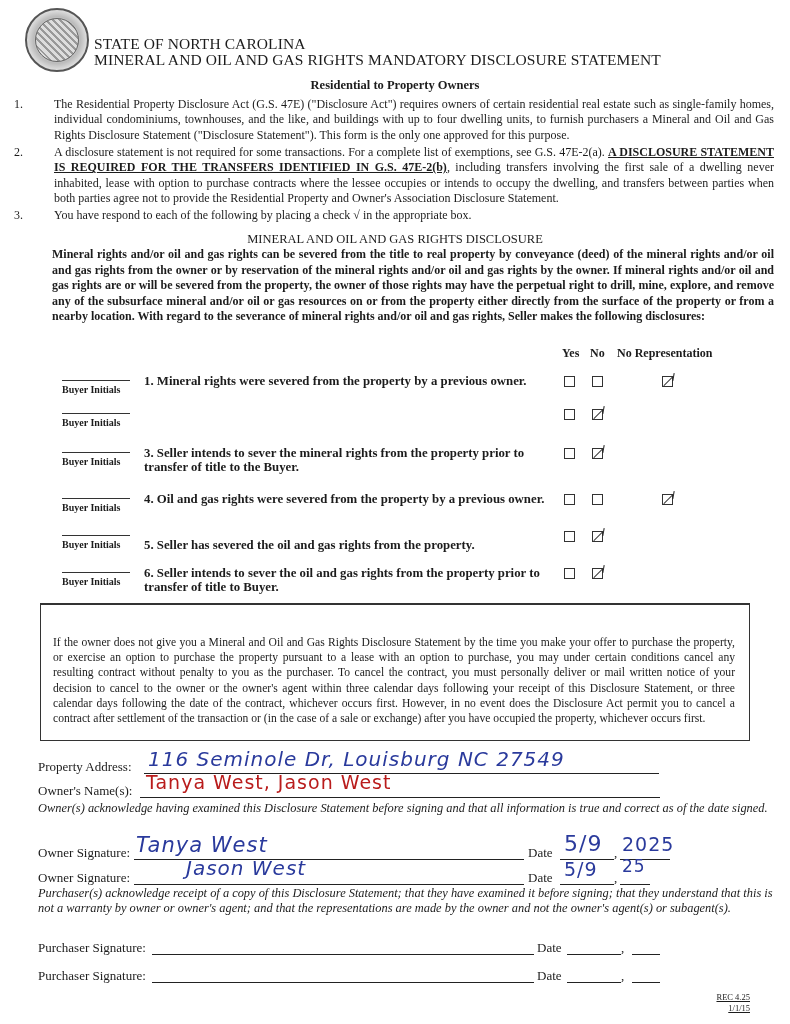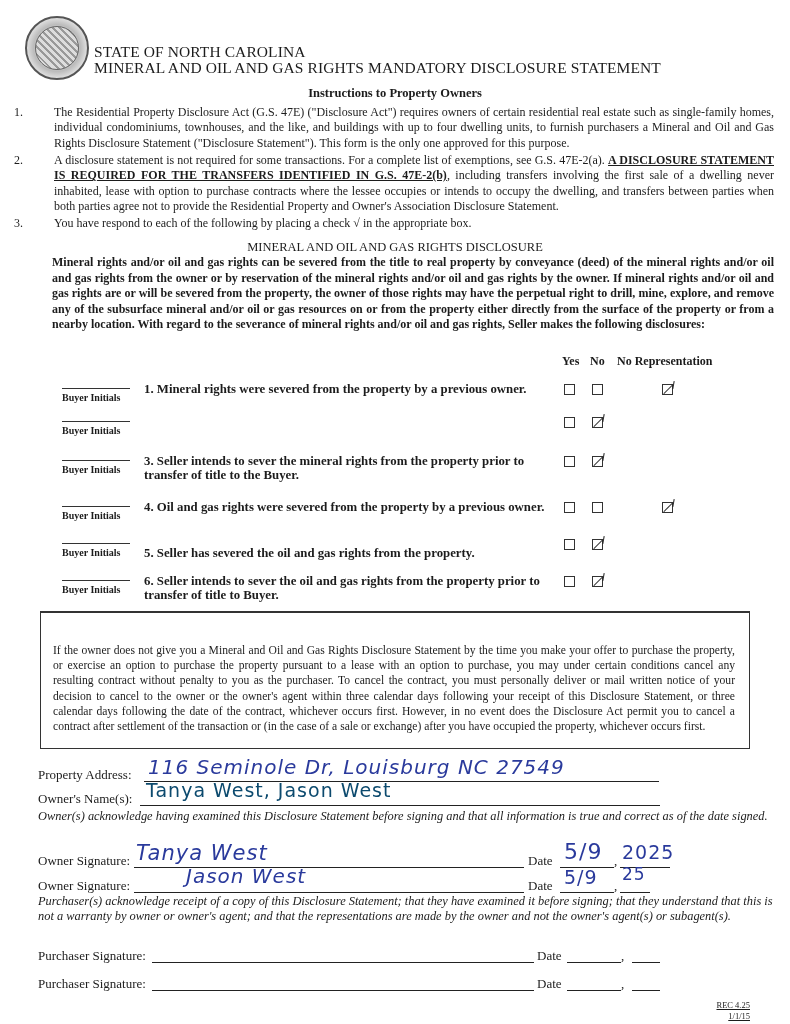--- a/index.html
+++ b/index.html
@@ -1,18 +1,18 @@
 <!DOCTYPE html>
 <html><head>
 <meta charset="utf-8">
 <style>
   html, body { margin: 0; padding: 0; background: #ffffff; }
   body { width: 790px; height: 1024px; position: relative; overflow: hidden;
          font-family: "Liberation Serif", "DejaVu Serif", serif; color: #1c1c1c; }
-  .abs { position: absolute; margin-top: 8px; }
+  .abs { position: absolute; }
 
   
   .seal { left: 25px; top: 8px; width: 64px; height: 64px; border-radius: 50%;
           border: 2px solid #555; box-sizing: border-box; background: radial-gradient(circle, #eee 30%, #bbb 55%, #ddd 70%, #fff 72%); }
   .seal-inner { position: absolute; left: 8px; top: 8px; width: 44px; height: 44px; border-radius: 50%; border: 1.5px solid #666; box-sizing: border-box;
                 background: repeating-linear-gradient(45deg,#999 0 2px,#ddd 2px 5px); }
   .h-state { left: 94px; top: 35px; font-size: 15.5px; letter-spacing: 0.1px; }
   .h-title { left: 94px; top: 51px; font-size: 15.5px; letter-spacing: 0.1px; }
   .instr-title { left: 0; width: 790px; top: 78px; text-align: center; font-size: 12.5px; font-weight: bold; }
 
@@ -36,33 +36,33 @@
 
   
   .note-box { left: 40px; top: 603px; width: 710px; height: 138px; border: 1.4px solid #333; box-sizing: border-box; border-top-width: 2px; }
   .note-title { position: absolute; left: 0; width: 100%; top: 6px; text-align: center; font-size: 15px; font-weight: bold; }
   .note-body { position: absolute; left: 12px; right: 14px; top: 30px; font-size: 11.6px; line-height: 15.2px; text-align: justify; }
 
   
   .flabel { font-size: 13px; }
   .fline { border-bottom: 1.2px solid #222; height: 16px; }
   .hand { font-family: "DejaVu Sans", sans-serif; color: #2a3a9c; font-weight: normal; font-style: italic; letter-spacing: 1px; white-space: nowrap; }
-  .hand.black { color: #0c4a6e; }
+  .hand.black { color: #b91c1c; }
   .ital { font-style: italic; font-size: 12.4px; line-height: 14.5px; }
   .footer { right: 40px; font-size: 8.5px; text-align: right; line-height: 11px; }
 </style>
 </head>
 <body>
 
 <div class="abs seal">
     <div class="seal-inner"></div>
   </div>
 <div class="abs h-state">STATE OF NORTH CAROLINA</div>
 <div class="abs h-title">MINERAL AND OIL AND GAS RIGHTS MANDATORY DISCLOSURE STATEMENT</div>
-<div class="abs instr-title">Instructions to Property Owners</div>
+<div class="abs instr-title">Residential to Property Owners</div>
 
 <div class="abs numbered" style="top:97px;">
   <span class="num">1.</span>
   <div class="txt">The Residential Property Disclosure Act (G.S. 47E) ("Disclosure Act") requires owners of certain residential real estate such as single-family homes, individual condominiums, townhouses, and the like, and buildings with up to four dwelling units, to furnish purchasers a Mineral and Oil and Gas Rights Disclosure Statement ("Disclosure Statement"). This form is the only one approved for this purpose.</div>
 </div>
 <div class="abs numbered" style="top:145px;">
   <span class="num">2.</span>
   <div class="txt"><span>A disclosure statement is not required for some transactions. For a complete list of exemptions, see G.S. 47E-2(a). </span><span class="u-bold">A DISCLOSURE STATEMENT IS REQUIRED FOR THE TRANSFERS IDENTIFIED IN  G.S. 47E-2(b)</span><span>, including transfers involving the first sale of a dwelling never inhabited, lease with option to purchase contracts where the lessee occupies or intends to occupy the dwelling, and transfers between parties when both parties agree not to provide the Residential Property and Owner's Association Disclosure Statement.</span></div>
 </div>
 <div class="abs numbered" style="top:208px;">

